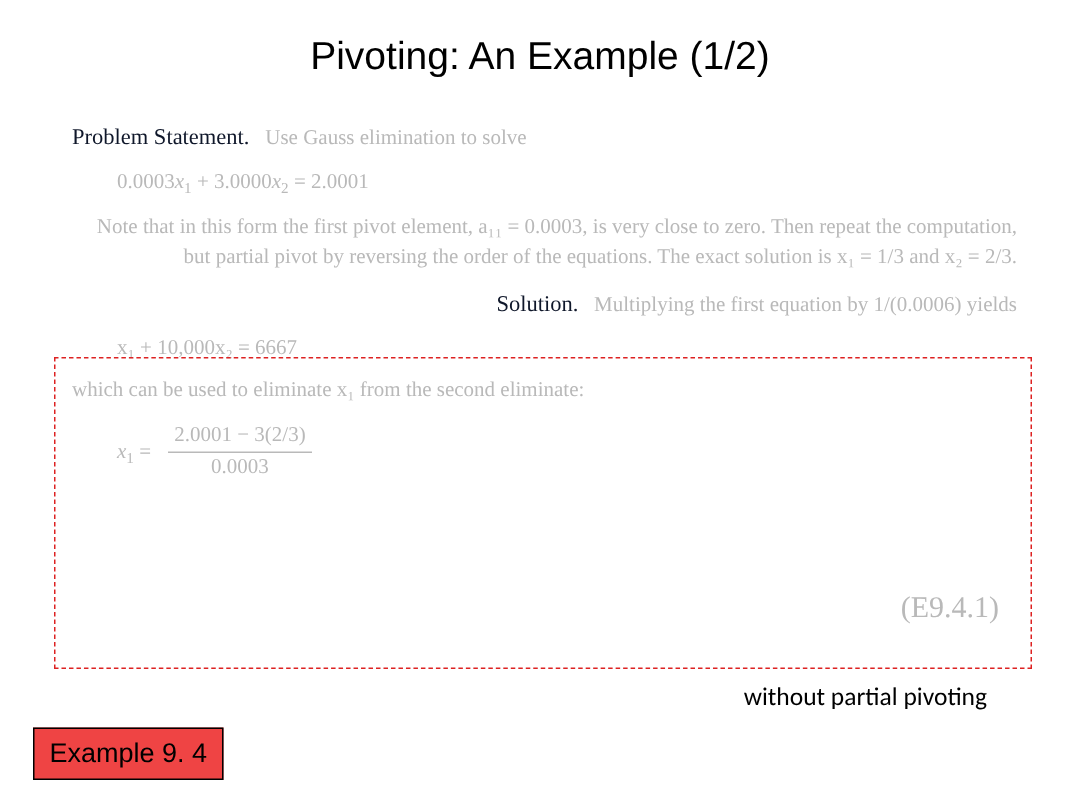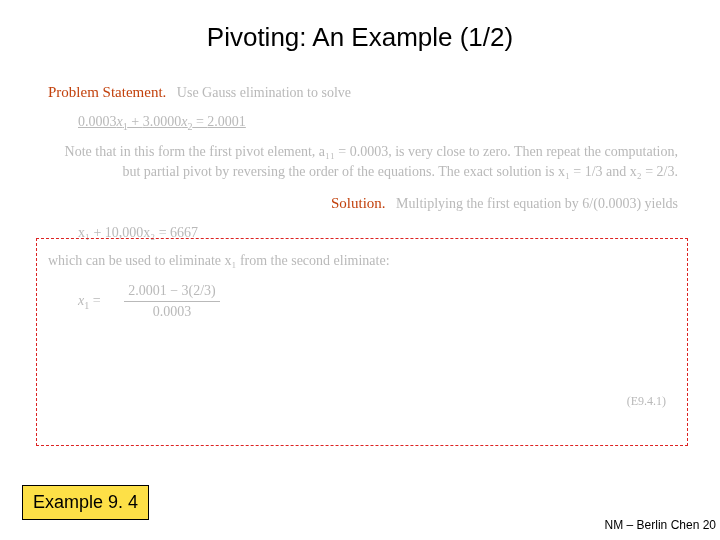--- a/index.html
+++ b/index.html
@@ -1,31 +1,31 @@
 <!DOCTYPE html>
 <html><head>
 <meta charset="utf-8">
 <style>
   * { margin: 0; padding: 0; box-sizing: border-box; }
   html, body { width: 720px; height: 540px; font-family: Arial, Helvetica, sans-serif; background: #fff; color: #000; }
   .slide { position: relative; width: 720px; height: 536px; }
   .title { position: absolute; top: 22px; left: 0; width: 100%; text-align: center; font-size: 26px; }
   .body { position: absolute; top: 82px; left: 48px; width: 630px; color: #b9b9b9; font-family: Georgia, 'Times New Roman', serif; font-size: 14px; line-height: 1.45; }
-  .body .heading { color: #c2410c; font-size: 15px; margin-top: 12px; }
+  .body .heading { color: #0f172a; font-size: 15px; margin-top: 12px; }
   .eqblock { margin: 8px 0 8px 30px; }
-  .eqline { margin: 2px 0; text-decoration: underline; }
+  .eqline { margin: 2px 0; }
   .sub { font-size: 0.72em; vertical-align: sub; }
-  .frac { display: inline-block; vertical-align: middle; text-align: center; margin: 2px 20px; }
+  .frac { display: inline-block; vertical-align: middle; text-align: center; margin: 2px 8px; }
   .frac .num { display: block; border-bottom: 1px solid #b9b9b9; padding: 0 4px; }
   .frac .den { display: block; padding: 0 4px; }
   .dashed-box { position: absolute; border: 1.5px dashed #d22; top: 238px; left: 36px; width: 652px; height: 208px; }
   .caption { position: absolute; top: 454px; right: 62px; font-family: Calibri, Arial, sans-serif; font-size: 17px; color: #000; }
-  .example-box { position: absolute; left: 22px; top: 485px; border: 1.5px solid #000; padding: 6px 10px; font-size: 18px; background: #fde047; }
+  .example-box { position: absolute; left: 22px; top: 485px; border: 1.5px solid #000; padding: 6px 10px; font-size: 18px; background: #ef4444; }
   .footer { position: absolute; right: 4px; bottom: 4px; font-size: 12px; }
-  .eqtag { position: absolute; right: 54px; top: 394px; color: #b9b9b9; font-family: Georgia, serif; font-size: 12px; }
+  .eqtag { position: absolute; right: 54px; top: 394px; color: #b9b9b9; font-family: Georgia, serif; font-size: 20px; }
   .para { margin-top: 6px; text-align: right; }
 </style>
 </head>
 <body>
 
 <div class="slide">
   <div class="title">Pivoting: An Example (1/2)</div>
 
   <div class="body">
     <div>
@@ -38,21 +38,21 @@
         <span>0.0003</span><span><i>x</i><span class="sub">1</span></span>
         + <span>3.0000</span><span><i>x</i><span class="sub">2</span></span>
         = <span>2.0001</span>
       </div>
     </div>
 
     <div class="para">Note that in this form the first pivot element, a₁₁ = 0.0003, is very close to zero. Then repeat the computation, but partial pivot by reversing the order of the equations. The exact solution is x₁ = 1/3 and x₂ = 2/3.</div>
 
     <div class="para" style="margin-top:10px;">
       <span class="heading">Solution.</span>
-      &nbsp;&nbsp;<span>Multiplying the first equation by 6/(0.0003) yields</span>
+      &nbsp;&nbsp;<span>Multiplying the first equation by 1/(0.0006) yields</span>
     </div>
 
     <div class="eqblock">x₁ + 10,000x₂ = 6667</div>
 
     <div>which can be used to eliminate x₁ from the second eliminate:</div>
 
 
 
     <div class="eqblock">
       <span><i>x</i><span class="sub">1</span></span> =
@@ -60,19 +60,19 @@
         <span class="num">2.0001 − 3(2/3)</span>
         <span class="den">0.0003</span>
       </span>
     </div>
   </div>
 
   <div class="eqtag">(E9.4.1)</div>
 
   <div class="dashed-box"></div>
 
+  <div class="caption">without partial pivoting</div>
 
   <div class="example-box">
     <span>Example 9. 4</span>
   </div>
 
-  <div class="footer">NM – Berlin Chen 20</div>
 </div>
 
 </body></html>

